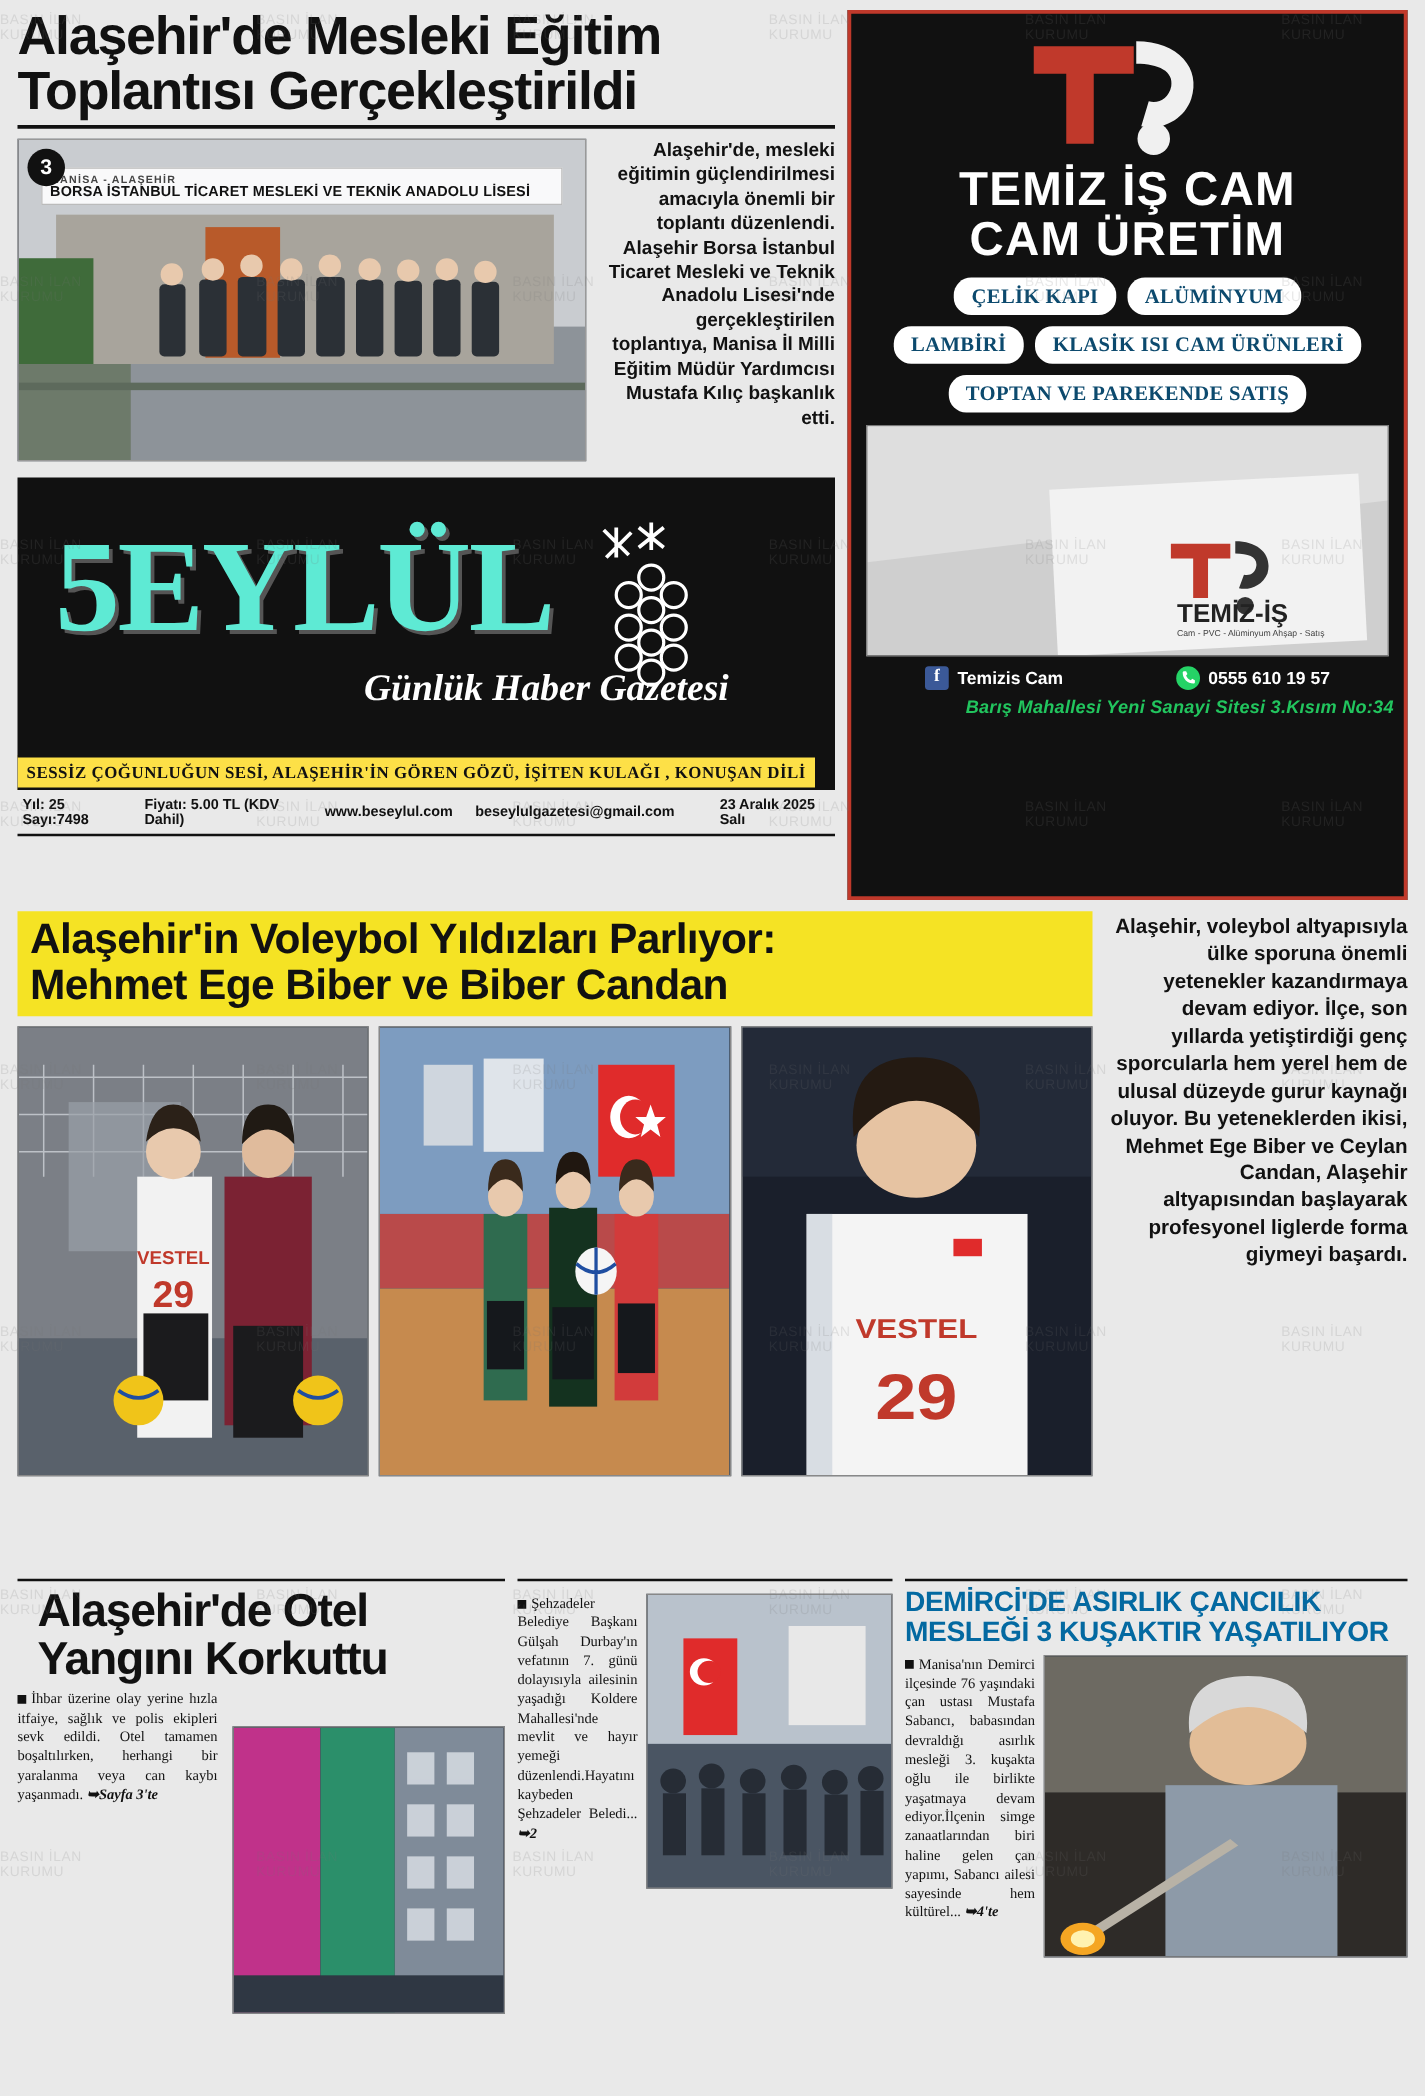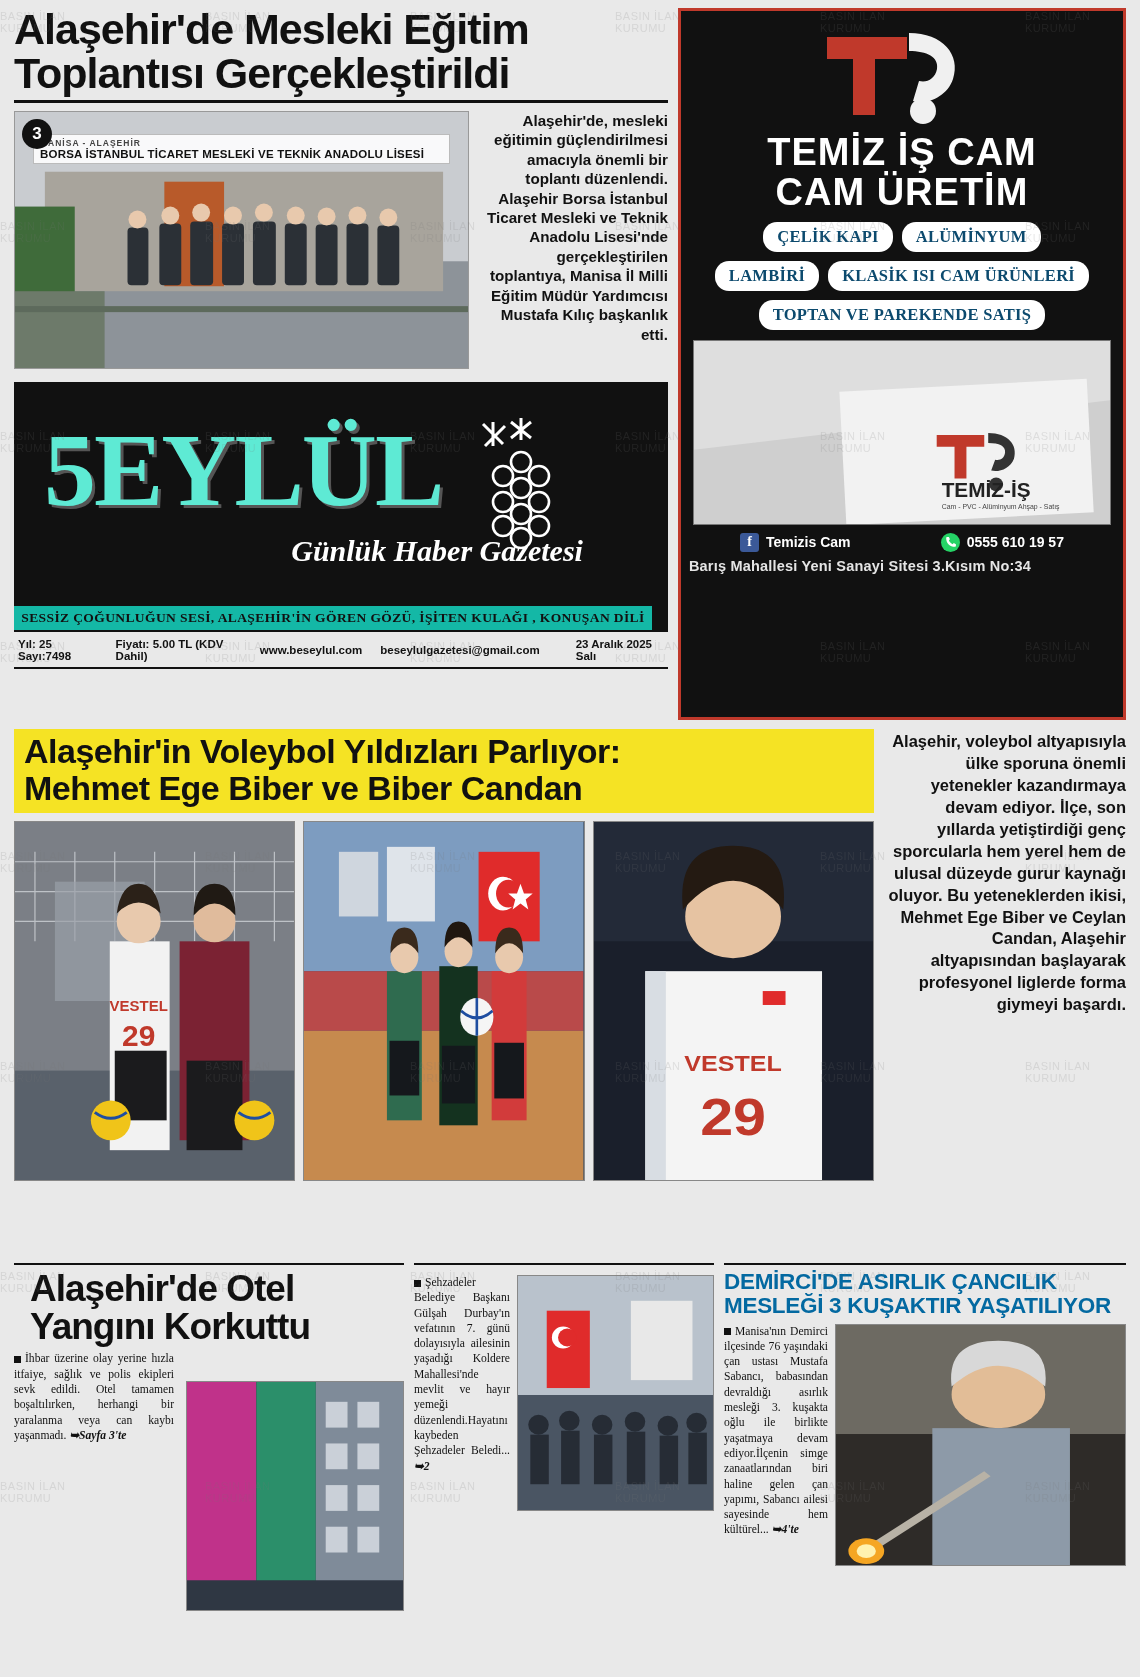--- a/index.html
+++ b/index.html
@@ -53,21 +53,21 @@
     font-weight:bold;font-size:104px;letter-spacing:-2px;color:#5eead4;
     position:absolute;left:30px;top:28px;
     text-shadow:3px 3px 0 #555;
   }
   .mast-sub{
     font-family:"Liberation Serif", serif;font-style:italic;font-weight:bold;
     font-size:30px;color:#fff;position:absolute;right:85px;top:152px;
   }
   .grape{position:absolute;right:85px;top:32px;width:120px;height:140px;}
   .mast-strap{
-    position:absolute;left:0;right:16px;bottom:0;background:#14b8a6;color:#111;
+    position:absolute;left:0;right:16px;bottom:0;background:#fde047;color:#111;
     border-top:2px solid #111;border-bottom:2px solid #111;
     font-family:"Liberation Serif", serif;font-weight:bold;font-size:13.5px;
     text-align:center;padding:4px 0;letter-spacing:.4px;
   }
   .infoline{
     display:flex;align-items:center;font-size:11.5px;font-weight:bold;color:#111;
     padding:6px 4px 5px 4px;border-bottom:2px solid #111;gap:18px;
   }
   .infoline .spacer{flex:1;}
 
@@ -86,21 +86,21 @@
     padding:5px 14px;font-size:16.5px;letter-spacing:.3px;white-space:nowrap;
     font-family:"Liberation Serif", serif;
   }
   .ad-photo{
     margin:10px 4px 6px 4px;height:185px;background:#d6d6d6;border:1px solid #777;position:relative;overflow:hidden;
   }
   .ad-contact{display:flex;align-items:center;justify-content:space-around;color:#fff;font-weight:bold;font-size:14px;padding:2px 6px;}
   .ad-contact .ic{display:inline-flex;align-items:center;gap:7px;}
   .fb{width:19px;height:19px;background:#3b5998;color:#fff;border-radius:3px;font-size:14px;font-weight:bold;display:flex;align-items:center;justify-content:center;font-family:"Liberation Serif",serif;}
   .wa{width:19px;height:19px;background:#25D366;border-radius:50%;display:flex;align-items:center;justify-content:center;}
-  .ad-addr{color:#e5e5e5;font-weight:bold;text-align:left;font-size:14.5px;padding-top:4px;letter-spacing:.2px;}
+  .ad-addr{color:#22c55e;font-weight:bold;text-align:right;font-size:14.5px;padding-top:4px;letter-spacing:.2px;font-style:italic;}
 
   
   .vb{display:flex;gap:10px;margin-top:9px;height:525px;}
   .vb-left{width:860px;}
   .vb-head{background:#f5e324;padding:4px 10px 7px 10px;}
   .vb-head h2{
     margin:0;font-size:34px;font-weight:bold;line-height:1.08;color:#111;letter-spacing:-.5px;
   }
   .vb-photos{display:flex;gap:8px;margin-top:8px;height:360px;}
   .vb-photos .photo{flex:1;border:1px solid #888;}

